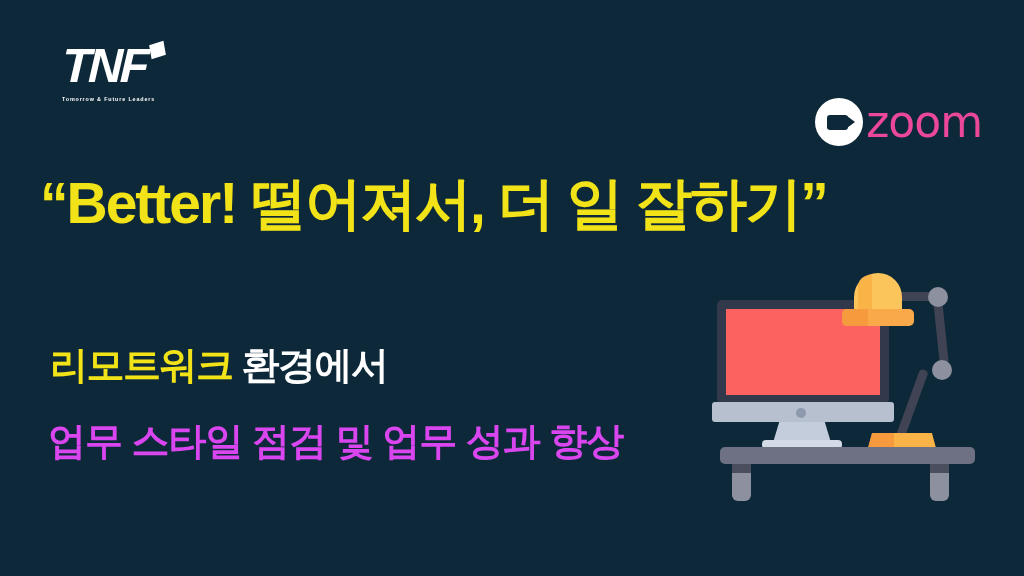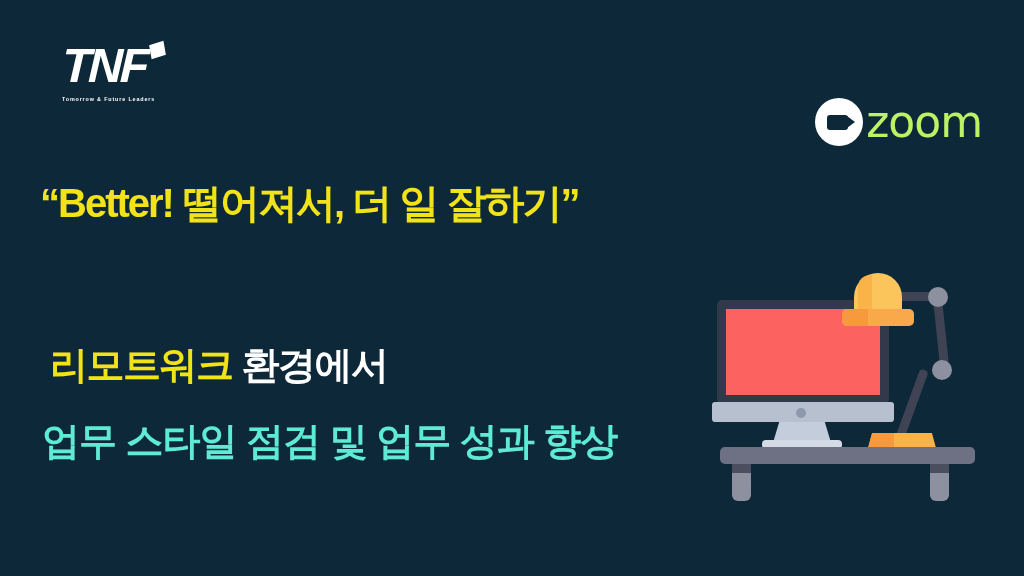--- a/index.html
+++ b/index.html
@@ -61,51 +61,51 @@
   .zoom-cam::after {
     content:"";
     position:absolute; left:20px; top:1px;
     width:0; height:0;
     border-top:6.5px solid transparent;
     border-bottom:6.5px solid transparent;
     border-left:8px solid #0d2838;
   }
   .zoom-text {
     font-size:44px; line-height:44px;
-    color:#bef264; font-weight:normal;
+    color:#ec4899; font-weight:normal;
     letter-spacing:-1px;
     font-family:"DejaVu Sans", sans-serif;
     margin-left:1px;
   }
 
   
   .headline {
     position:absolute; left:40px; top:168px;
-    font-size:40px; line-height:70px;
+    font-size:57px; line-height:70px;
     font-weight:bold;
     color:#f2e318;
     letter-spacing:-2px;
     white-space:nowrap;
   }
 
   
   .sub1 {
     position:absolute; left:50px; top:340px;
     font-size:38px; line-height:50px;
     font-weight:bold;
     letter-spacing:-1.5px;
     white-space:nowrap;
   }
   .sub1 .hl { color:#f2e318;margin-top:28px; }
   .sub1 .wt { color:#ffffff;text-align:center; }
   .sub2 {
-    position:absolute; left:42px; top:416px;
+    position:absolute; left:48px; top:416px;
     font-size:38px; line-height:50px;
     font-weight:bold;
-    color:#5eead4;
+    color:#d946ef;
     letter-spacing:-1px;
     white-space:nowrap;
   }
 
   
   .illus { position:absolute; left:690px; top:265px; width:310px; height:240px; }
 
   .desk-top {
     position:absolute; left:30px; top:182px;
     width:255px; height:17px;

